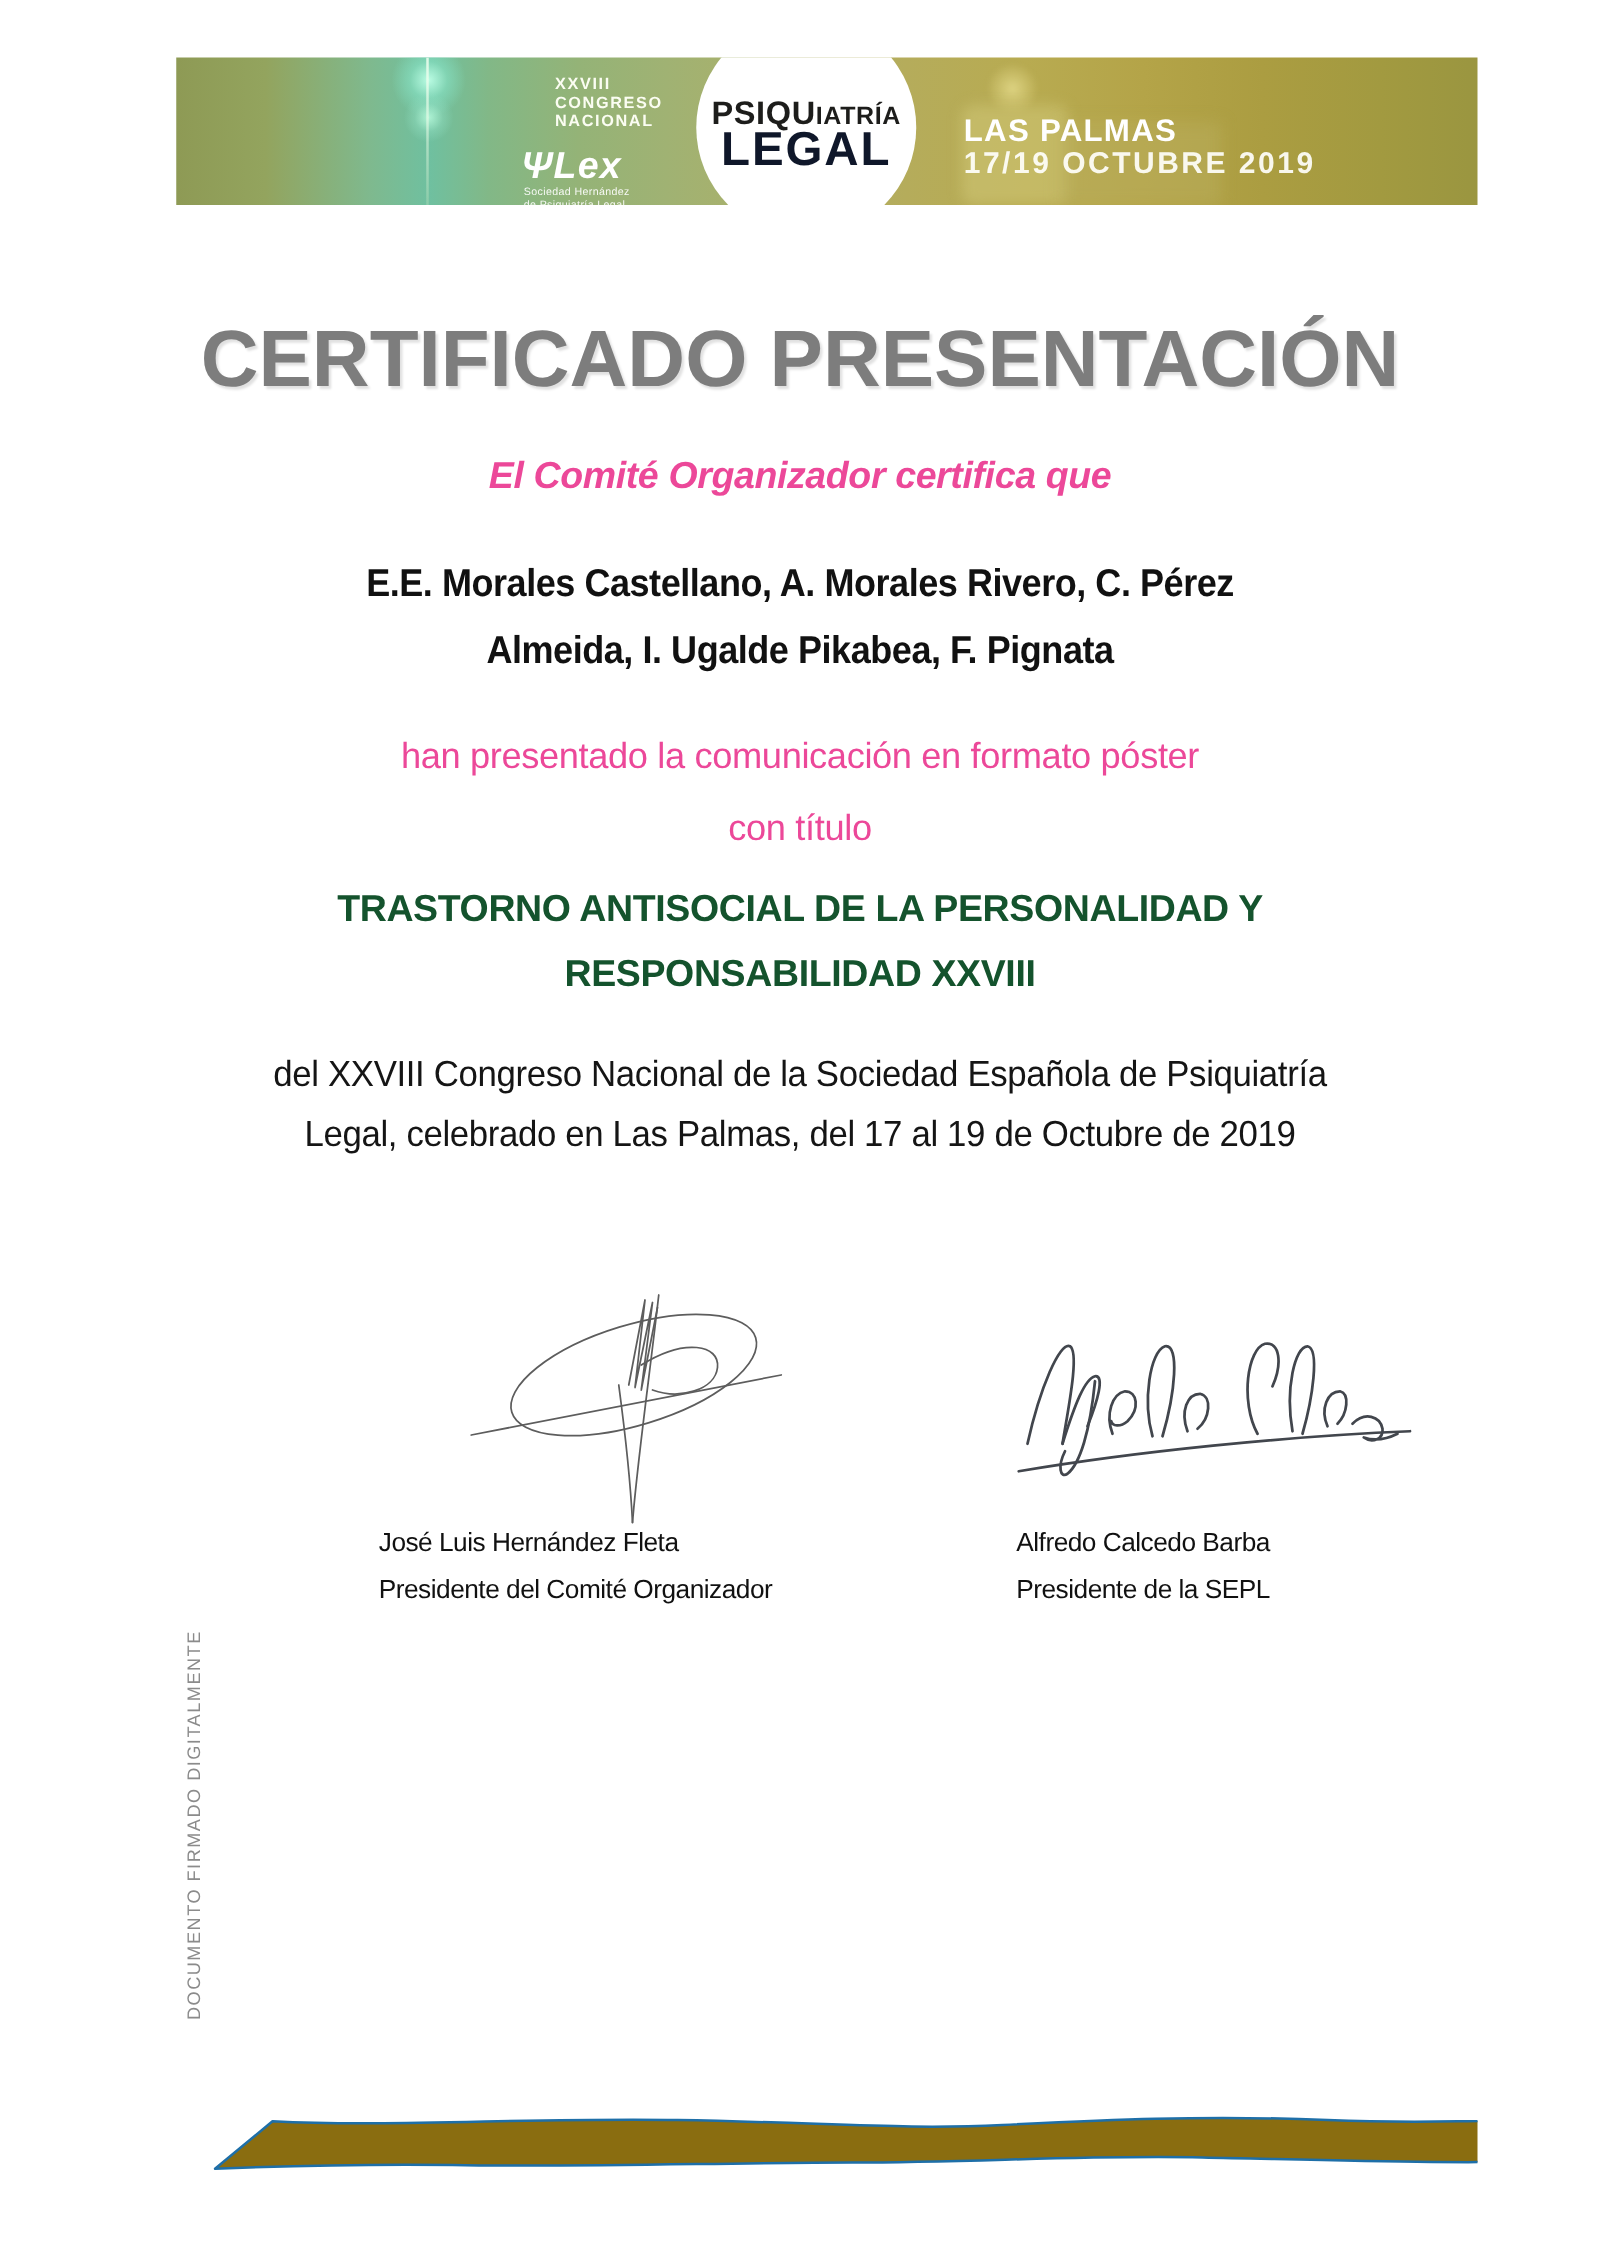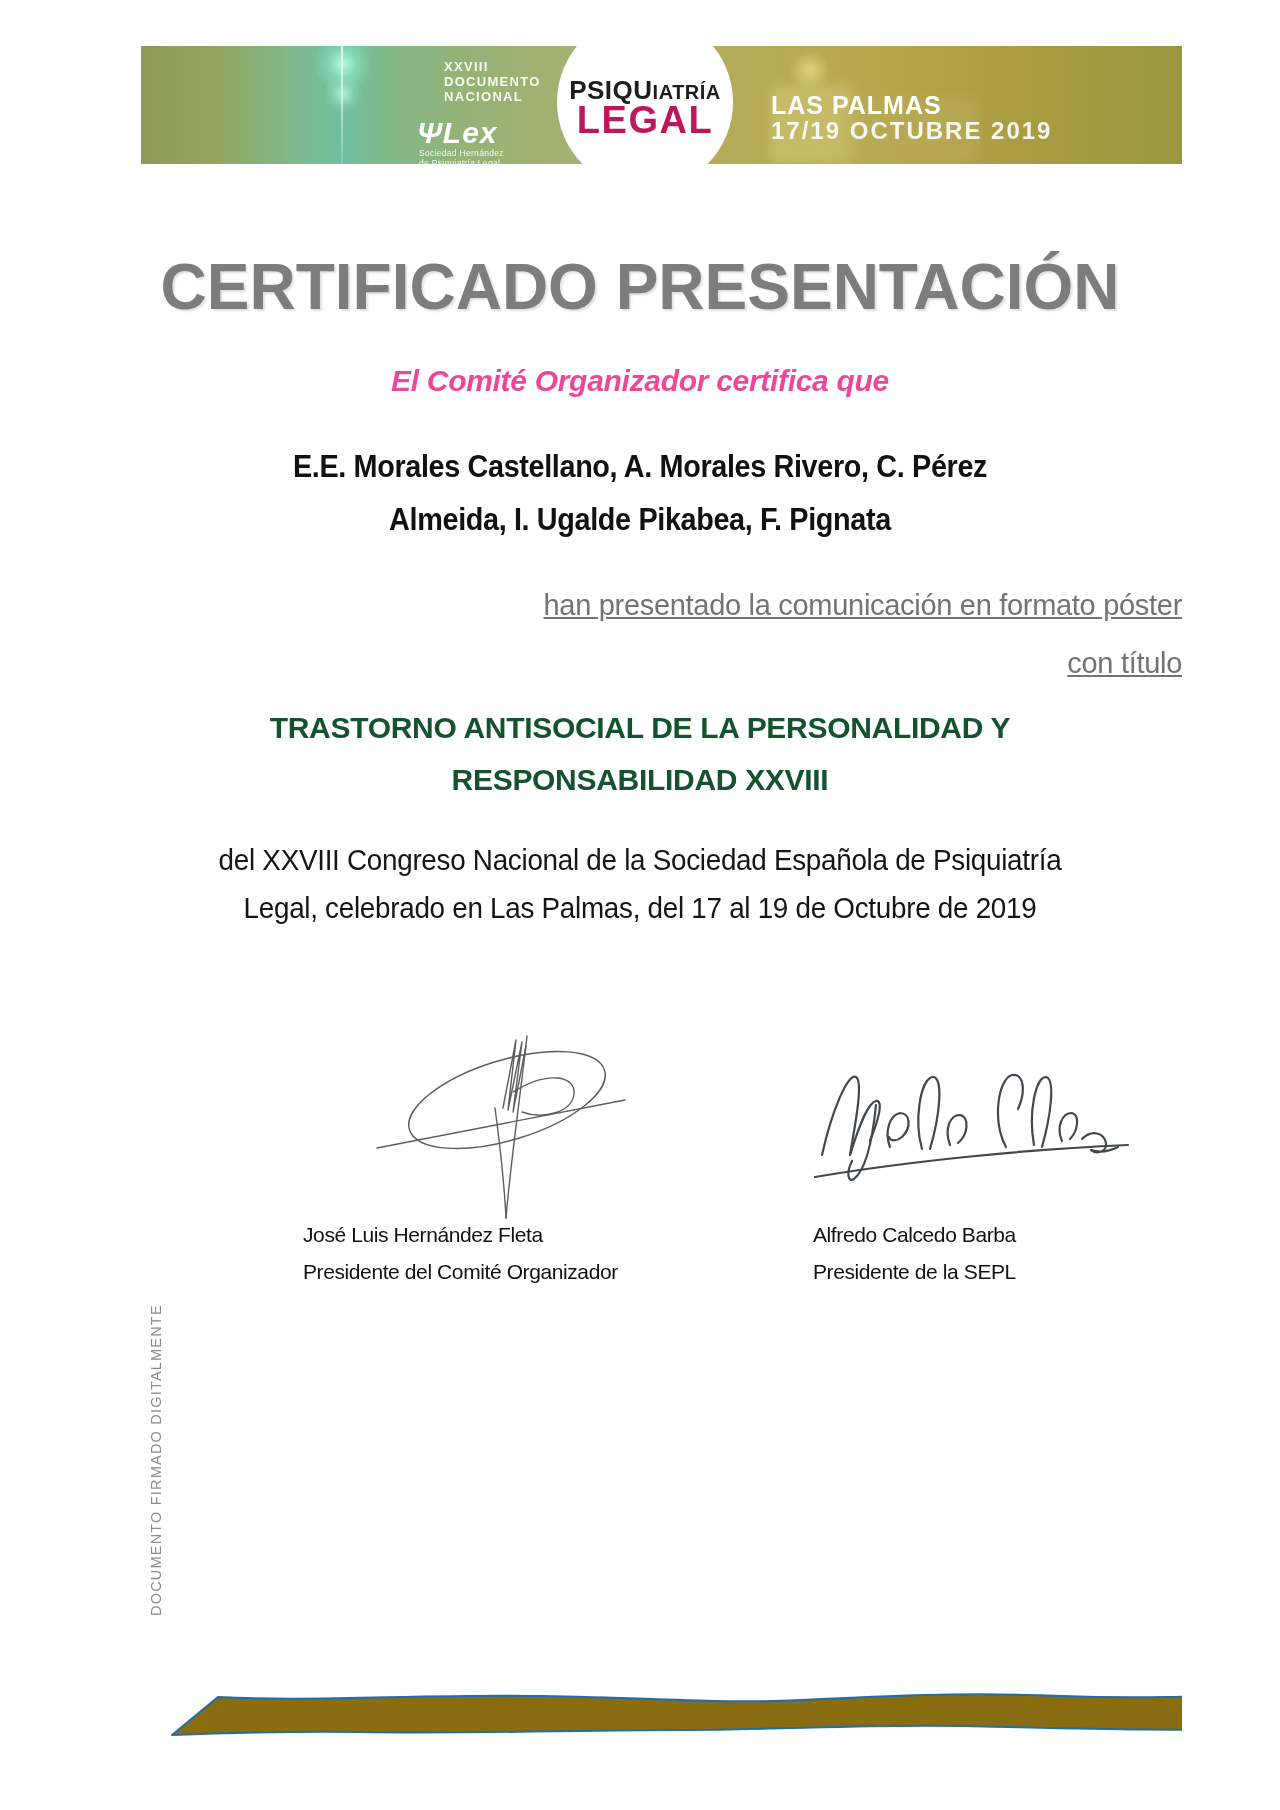--- a/index.html
+++ b/index.html
@@ -34,37 +34,37 @@
     font-size:30px; font-weight:700; font-style:italic; letter-spacing:1px; }
   .society { position:absolute; left:278px; top:102px; color:rgba(255,255,255,.92);
     font-size:8.5px; line-height:10px; letter-spacing:.3px; }
 
   .badge-circle { position:absolute; left:416px; top:-32px; width:176px; height:176px; border-radius:50%;
     background:#ffffff; display:flex; flex-direction:column; align-items:center; justify-content:center;
     padding-top:8px; }
   .badge-line1 { color:#1d1d1b; font-weight:800; letter-spacing:.5px; white-space:nowrap; }
   .badge-word-main { font-size:26px; }
   .badge-word-rest { font-size:20px; }
-  .badge-line2 { color:#be185d; font-size:38px; font-weight:800; letter-spacing:1.5px; margin-top:-4px; line-height:36px;text-align:center; }
+  .badge-line2 { color:#0f172a; font-size:38px; font-weight:800; letter-spacing:1.5px; margin-top:-4px; line-height:36px;text-align:center; }
 
   .place { position:absolute; left:630px; top:46px; color:#ffffff; }
   .place-name { font-size:25px; font-weight:800; letter-spacing:1px; line-height:27px; }
   .place-dates { font-size:24px; font-weight:700; letter-spacing:2px; color:rgba(255,255,252,.92); line-height:24px; }
 
   
   .doc-title { position:absolute; left:0; top:250px; width:100%; text-align:center;
     color:#7d7d7d; font-size:64px; font-weight:700; letter-spacing:0px;
     text-shadow:2px 2px 2px rgba(0,0,0,.12); transform:scaleX(1.0); }
   .intro { position:absolute; left:0; top:364px; width:100%; text-align:center;
     color:#ec4899; font-size:30px; font-weight:700; font-style:italic; letter-spacing:-.3px; }
   .authors { position:absolute; left:0; top:440px; width:100%; text-align:center;
     color:#111; font-size:31px; font-weight:700; line-height:53px; letter-spacing:-.4px;
     transform:scaleX(.93); }
-  .pres { position:absolute; left:0; top:576px; width:100%; text-align:right;
-    color:#737373; font-size:29px; font-weight:400; line-height:58px; letter-spacing:-.3px;text-decoration:underline; }
+  .pres { position:absolute; left:0; top:576px; width:100%; text-align:center;
+    color:#ec4899; font-size:29px; font-weight:400; line-height:58px; letter-spacing:-.3px; }
   .work-title { position:absolute; left:0; top:702px; width:100%; text-align:center;
     color:#14532d; font-size:30px; font-weight:700; line-height:52px; letter-spacing:-.3px; }
   .event { position:absolute; left:0; top:836px; width:100%; text-align:center;
     color:#151515; font-size:29px; font-weight:400; line-height:48px; letter-spacing:-.3px;
     transform:scaleX(.96); }
 
   
   .sig { position:absolute; }
   .sig path, .sig ellipse { fill:none; stroke-linecap:round; stroke-linejoin:round; }
   .sig-left { left:270px; top:1028px; }
@@ -90,21 +90,21 @@
   <div class="banner">
     <div class="glow1"></div>
     <div class="glow2"></div>
     <div class="pole"></div>
     <div class="statue-head"></div>
     <div class="statue-body"></div>
     <div class="statue-block"></div>
 
     <div class="congress">
       <div>XXVIII</div>
-      <div>DOCUMENTO</div>
+      <div>CONGRESO</div>
       <div>NACIONAL</div>
     </div>
 
     <div class="lex-logo">ΨLex</div>
 
     <div class="society">
       <div>Sociedad Hernández</div>
       <div>de Psiquiatría Legal</div>
     </div>
 

